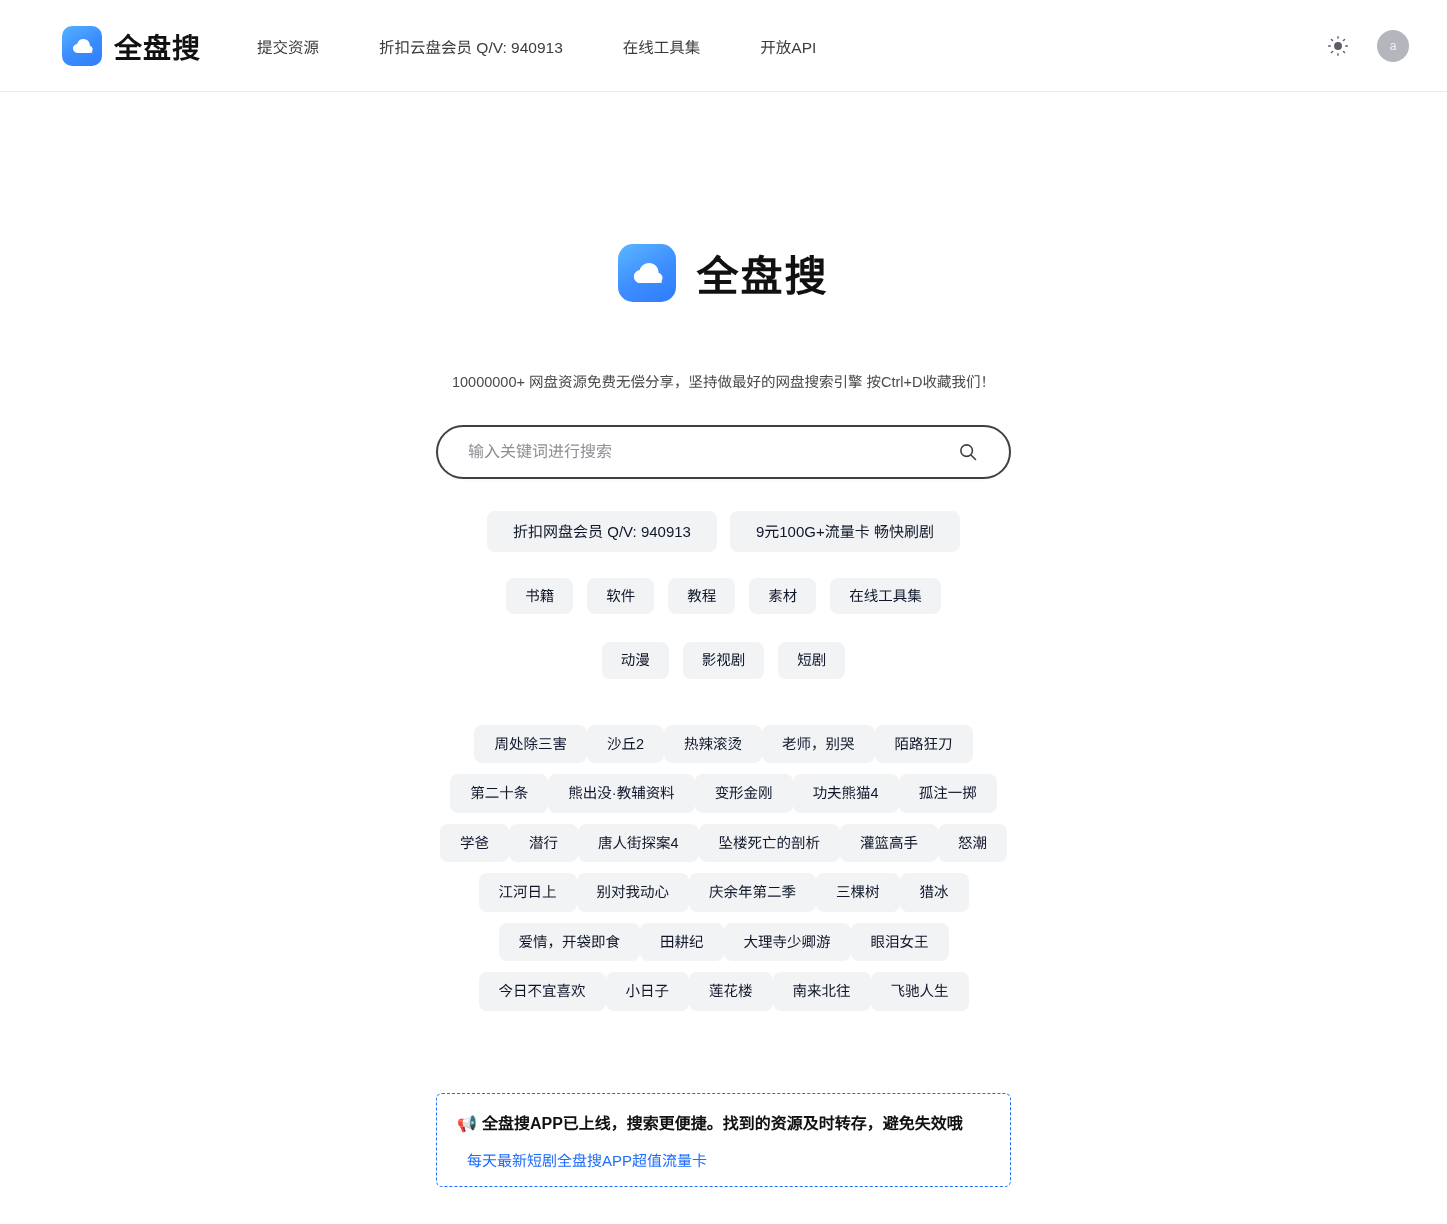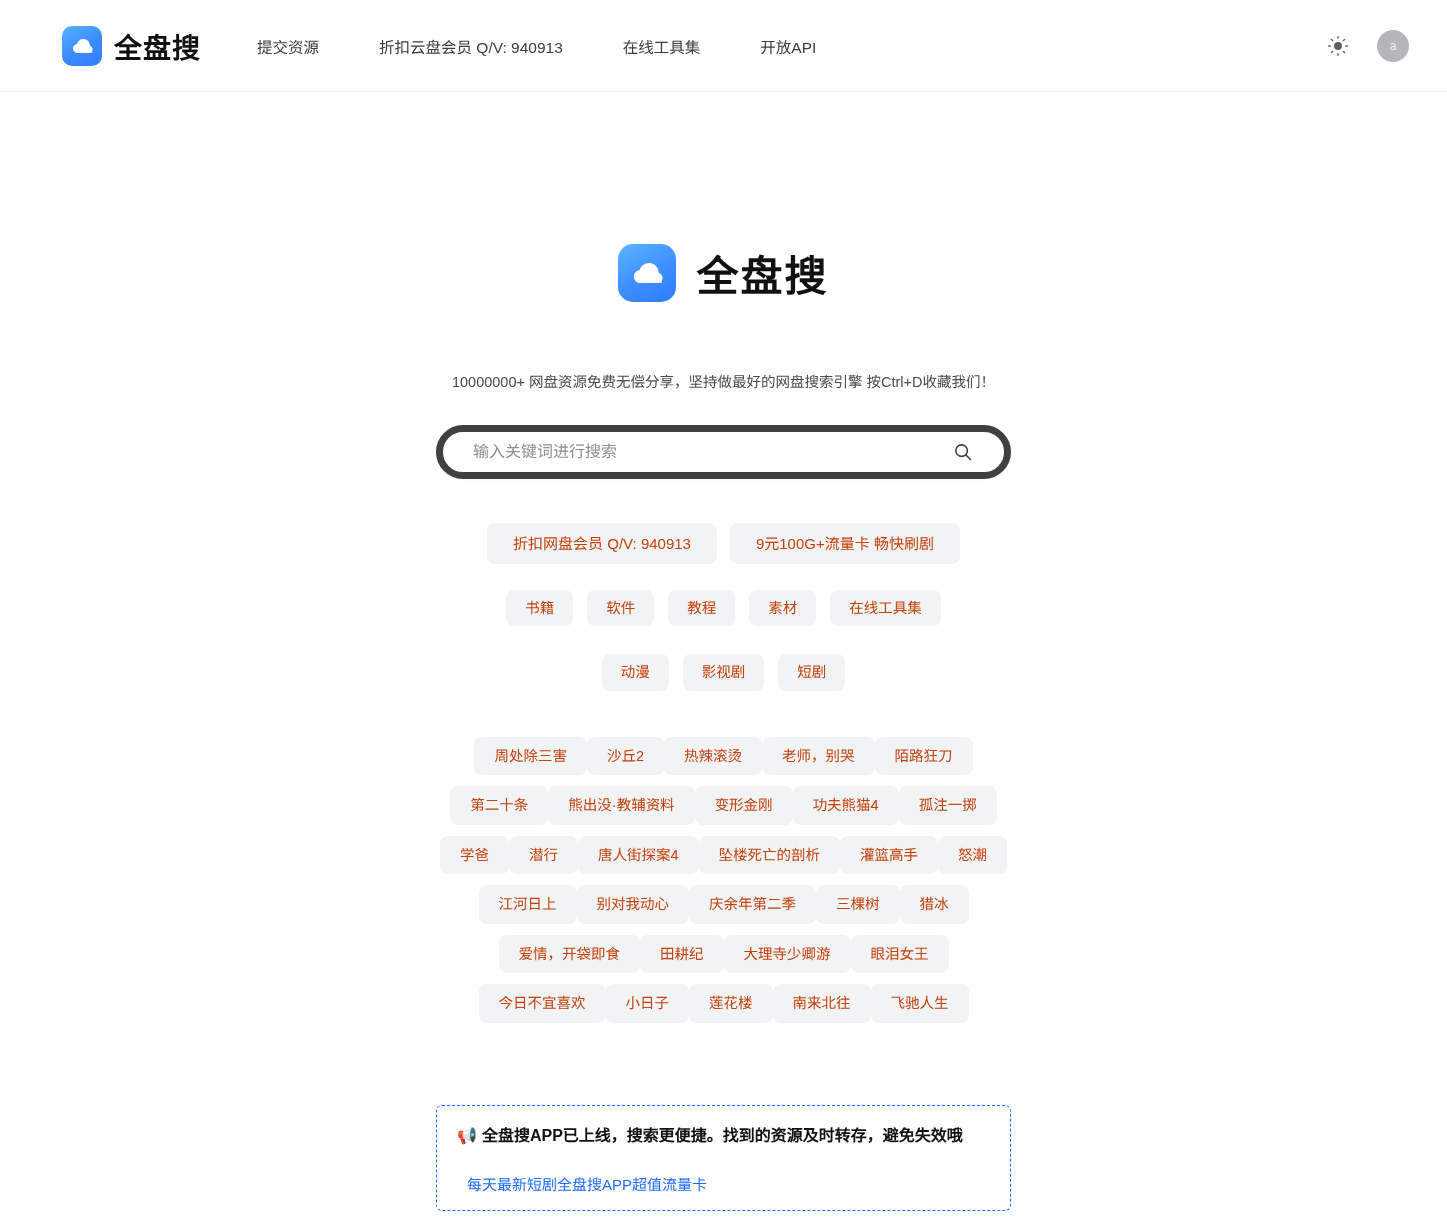--- a/index.html
+++ b/index.html
@@ -112,28 +112,28 @@
     font-size: 14.5px;
     color: #4a4a4a;
     margin-bottom: 34px;
     text-align: right;
   }
 
   
   .search-wrap {
     width: 575px;
     height: 54px;
-    border: 7px solid #404040;
+    border: 2px solid #404040;
     border-radius: 27px;
     background: #fff;
     display: flex;
     align-items: center;
     padding: 0 24px 0 28px;
     box-shadow: 0 1px 3px rgba(0,0,0,0.035);
-    margin-bottom: 44px;
+    margin-bottom: 32px;
   }
   .search-input {
     flex: 1;
     border: none;
     outline: none;
     background: transparent;
     font-size: 16px;
     color: #333;
     font-family: inherit;
   }
@@ -150,21 +150,21 @@
     flex-wrap: wrap;
     justify-content: center;
     gap: 13px;
     max-width: 575px;
   }
   .promo-chips { margin-bottom: 26px; }
   .chip {
     background: #f2f3f5;
     border-radius: 8px;
     font-size: 15px;
-    color: #c2410c;
+    color: #0f172a;
     padding: 13px 26px;
     text-decoration: none;
     white-space: nowrap;
     cursor: pointer;
     line-height: 1;
   }
 
   .category-chips {
     max-width: 500px;
     gap: 28px 14px;
@@ -191,21 +191,21 @@
     border: 1px dashed #1f6dfb;
     border-radius: 6px;
     padding: 18px 20px 16px 20px;
     margin-bottom: 46px;
   }
   .announcement-text {
     font-size: 16px;
     font-weight: 700;
     color: #111;
     line-height: 1.55;
-    margin-bottom: 24px;
+    margin-bottom: 12px;
   }
   .announce-emoji { margin-right: 5px; }
   .announcement-links {
     display: flex;
     padding-left: 10px;
   }
   .announcement-links a {
     font-size: 15px;
     color: #1f6dfb;
     text-decoration: none;

